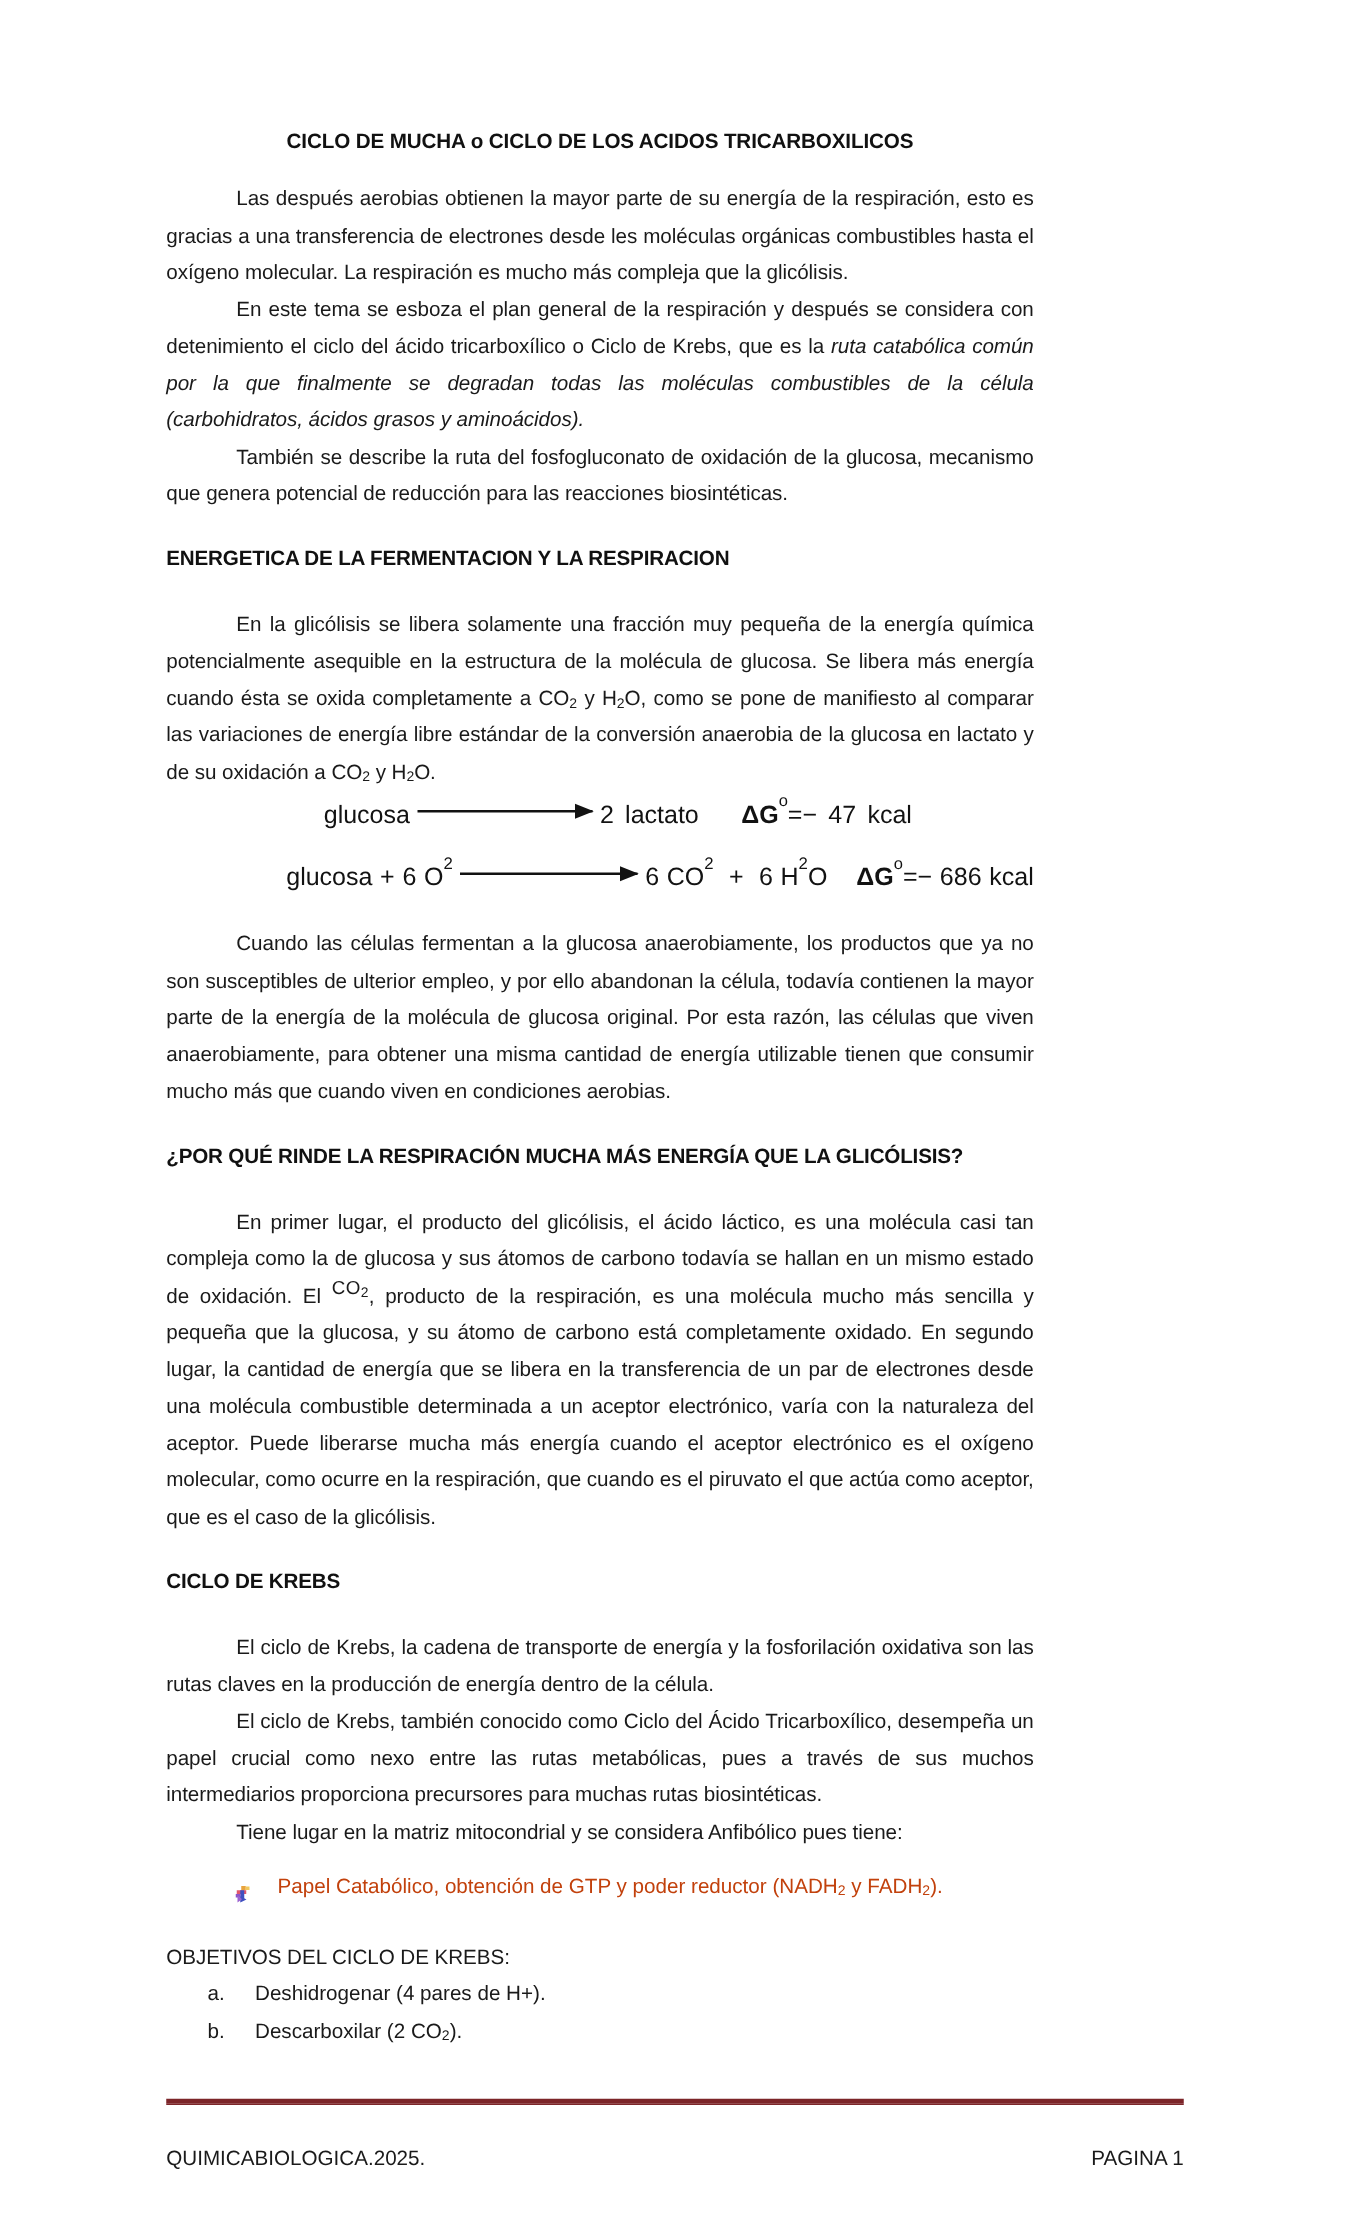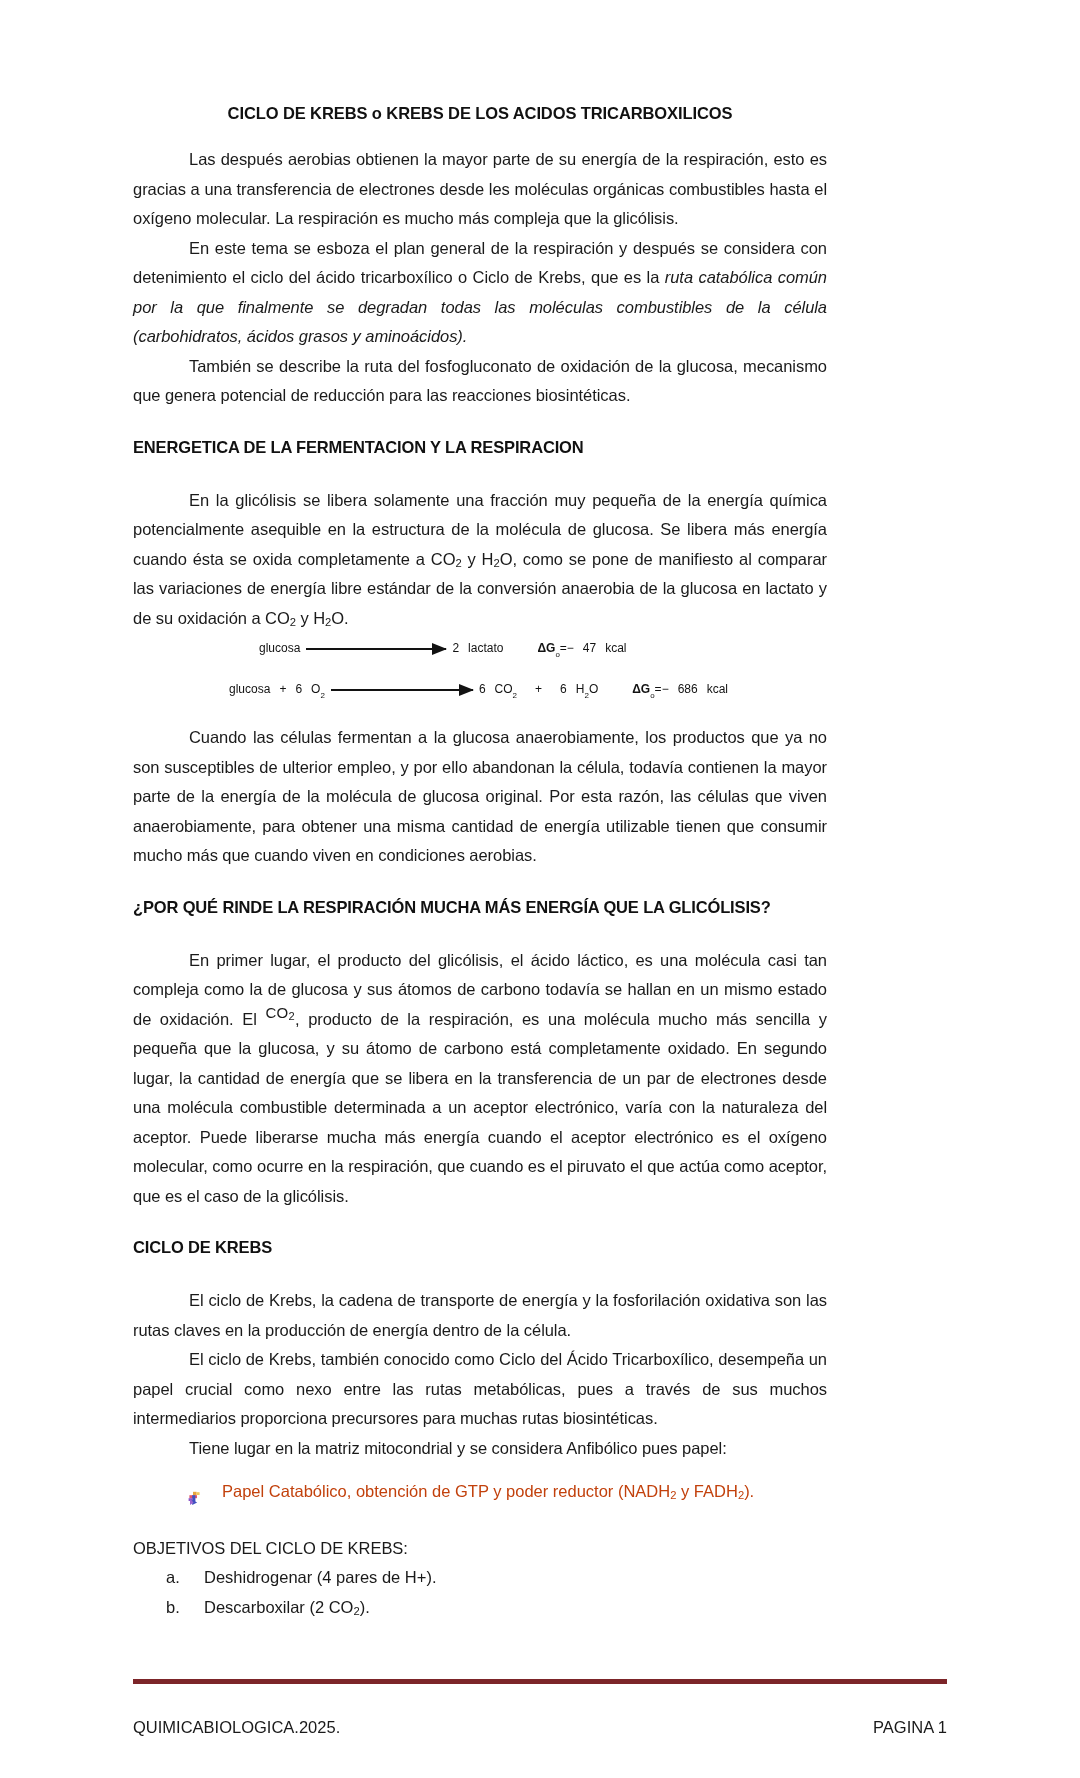--- a/index.html
+++ b/index.html
@@ -77,24 +77,24 @@
     vertical-align: -0.2em;
     line-height: 0;
   }
   
   .equations {
     margin: 0;
     padding: 0;
   }
   .eqn {
     font-family: "Liberation Sans", sans-serif;
-    font-size: 12px;
+    font-size: 20px;
     color: #121212;
     display: flex;
-    align-items: flex-end;
+    align-items: flex-start;
     white-space: nowrap;
   }
   .eqn-1 { margin-left: 126px; }
   .eqn-2 { margin-left: 96px; }
   .eq-term { display: inline-block; }
   .eq-arrow {
     position: relative;
     display: inline-block;
     height: 14px;
     margin: 0 6px;
@@ -196,21 +196,21 @@
     margin-top: 24px;
   }
 </style>
 </head>
 <body>
 
 <div class="page">
 
   <div class="content">
 
-    <div class="doc-title">CICLO DE KREBS o KREBS DE LOS ACIDOS TRICARBOXILICOS</div>
+    <div class="doc-title">CICLO DE MUCHA o CICLO DE LOS ACIDOS TRICARBOXILICOS</div>
 
     <p class="body-par indent">Las después aerobias obtienen la mayor parte de su energía de la respiración, esto es gracias a una transferencia de electrones desde les moléculas orgánicas combustibles hasta el oxígeno molecular. La respiración es mucho más compleja que la glicólisis.</p>
 
     <p class="body-par indent"><span>En este tema se esboza el plan general de la respiración y después se considera con detenimiento el ciclo del ácido tricarboxílico o Ciclo de Krebs, que es la </span><span class="ital-run">ruta catabólica común por la que finalmente se degradan todas las moléculas combustibles de la célula (carbohidratos, ácidos grasos y aminoácidos).</span></p>
 
     <p class="body-par indent">También se describe la ruta del fosfogluconato de oxidación de la glucosa, mecanismo que genera potencial de reducción para las reacciones biosintéticas.</p>
 
     <div class="gap-md"></div>
 
     <h2 class="section-head">ENERGETICA DE LA FERMENTACION Y LA RESPIRACION</h2>
@@ -298,21 +298,21 @@
     <div class="gap-md"></div>
 
     <h2 class="section-head">CICLO DE KREBS</h2>
 
     <div class="gap-lg"></div>
 
     <p class="body-par indent">El ciclo de Krebs, la cadena de transporte de energía y la fosforilación oxidativa son las rutas claves en la producción de energía dentro de la célula.</p>
 
     <p class="body-par indent">El ciclo de Krebs, también conocido como Ciclo del Ácido Tricarboxílico, desempeña un papel crucial como nexo entre las rutas metabólicas, pues a través de sus muchos intermediarios proporciona precursores para muchas rutas biosintéticas.</p>
 
-    <p class="body-par indent">Tiene lugar en la matriz mitocondrial y se considera Anfibólico pues papel:</p>
+    <p class="body-par indent">Tiene lugar en la matriz mitocondrial y se considera Anfibólico pues tiene:</p>
 
     <div class="gap-sm"></div>
 
     <ul class="arrow-list">
       <li>
         <span class="arrow-bullet">
           <svg width="15" height="15" viewBox="0 0 15 15" xmlns="http://www.w3.org/2000/svg">
             <path d="M7.0 0.8 L10.6 0.8 L10.6 4.2 L7.0 4.2 Z" fill="#E8A33D"></path>
             <path d="M10.6 1.2 L13.6 1.2 L13.6 4.0 L10.6 4.0 Z" fill="#F2C85B"></path>
             <path d="M3.4 4.2 L11.0 4.2 L11.0 7.2 L3.4 7.2 Z" fill="#E0566B"></path>

